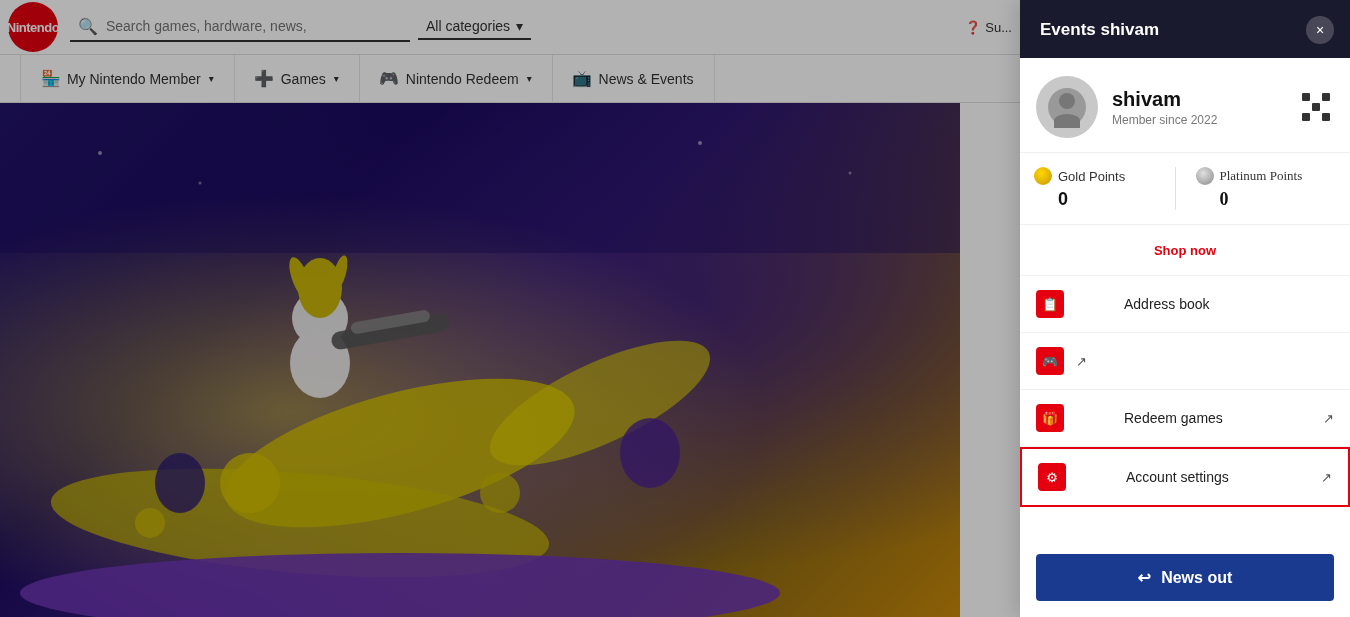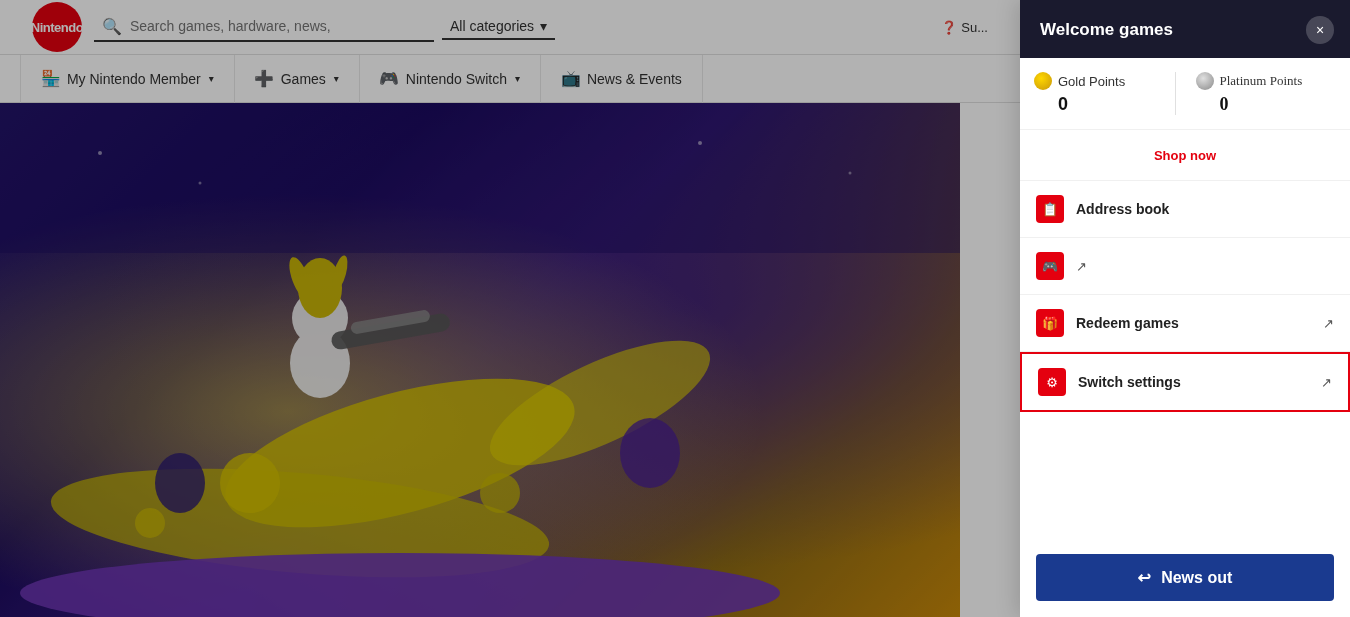--- a/index.html
+++ b/index.html
@@ -4,21 +4,21 @@
   <style>
     * { margin: 0; padding: 0; box-sizing: border-box; }
     body { font-family: 'Arial', sans-serif; width: 1350px; height: 617px; overflow: hidden; position: relative; background: #fff; }
 
     
     .header {
       height: 55px;
       background: #fff;
       display: flex;
       align-items: center;
-      padding: 0 32px;
+      padding: 0 8px;
       border-bottom: 1px solid #e0e0e0;
       position: relative;
       z-index: 10;
     }
     .nintendo-logo {
       width: 50px;
       height: 50px;
       background: #e4000f;
       border-radius: 50%;
       display: flex;
@@ -347,22 +347,23 @@
       align-items: center;
       justify-content: center;
       margin-right: 12px;
       flex-shrink: 0;
       color: #fff;
       font-size: 13px;
     }
     .menu-item-text {
       font-size: 14px;
       color: #222;
-      font-weight: 700;
+      font-weight: 400;
       flex: 1;
+      margin-left: 48px;
     }
     .external-icon {
       color: #555;
       font-size: 13px;
     }
 
     .sign-out-btn {
       margin: 12px 16px 16px;
       background: #1a3a8f;
       color: #fff;
@@ -434,21 +435,21 @@
       <span>My Nintendo Member</span>
       <span class="chevron">▾</span>
     </div>
     <div class="nav-item">
       <span class="nav-icon">➕</span>
       <span>Games</span>
       <span class="chevron">▾</span>
     </div>
     <div class="nav-item">
       <span class="nav-icon">🎮</span>
-      <span>Nintendo Switch</span>
+      <span>Nintendo Redeem</span>
       <span class="chevron">▾</span>
     </div>
     <div class="nav-item">
       <span class="nav-icon">📺</span>
       <span>News &amp; Events</span>
     </div>
   </div>
 
   <div class="hero">
     <div class="hero-bg">
@@ -491,28 +492,52 @@
       </svg>
     </div>
   </div>
 </div>
 
 <div class="main-dimmer"></div>
 
 <div class="user-panel">
 
   <div class="panel-header">
-    <span class="panel-welcome">Welcome games</span>
+    <span class="panel-welcome">Events shivam</span>
     <div class="panel-close">
       <span>×</span>
     </div>
   </div>
 
   <div class="panel-body">
 
+    <div class="profile-section">
+      <div class="profile-left">
+        <div class="avatar">
+          <div class="avatar-icon"></div>
+        </div>
+        <div class="profile-info">
+          <div class="username">shivam</div>
+          <div class="member-since">Member since 2022</div>
+        </div>
+      </div>
+      <div class="qr-icon">
+        <div class="qr-grid">
+          <div class="qr-cell"></div>
+            <div class="qr-cell empty"></div>
+            <div class="qr-cell"></div>
+          <div class="qr-cell empty"></div>
+            <div class="qr-cell"></div>
+            <div class="qr-cell empty"></div>
+          <div class="qr-cell"></div>
+            <div class="qr-cell empty"></div>
+            <div class="qr-cell"></div>
+        </div>
+      </div>
+    </div>
 
     <div class="points-section">
       <div class="points-item">
         <div class="points-label-row">
           <div class="gold-icon"></div>
           <span class="points-label">Gold Points</span>
         </div>
         <span class="points-value">0</span>
       </div>
       <div class="points-item">
@@ -537,21 +562,21 @@
         <div class="menu-item-icon">🎮</div>
         <span class="external-icon">↗</span>
       </div>
       <div class="menu-item">
         <div class="menu-item-icon">🎁</div>
         <span class="menu-item-text">Redeem games</span>
         <span class="external-icon">↗</span>
       </div>
       <div class="menu-item highlighted">
         <div class="menu-item-icon">⚙</div>
-        <span class="menu-item-text">Switch settings</span>
+        <span class="menu-item-text">Account settings</span>
         <span class="external-icon">↗</span>
       </div>
     </div>
 
     <button class="sign-out-btn">
       <span>↩</span>
       <span>News out</span>
     </button>
   </div>
 </div>

